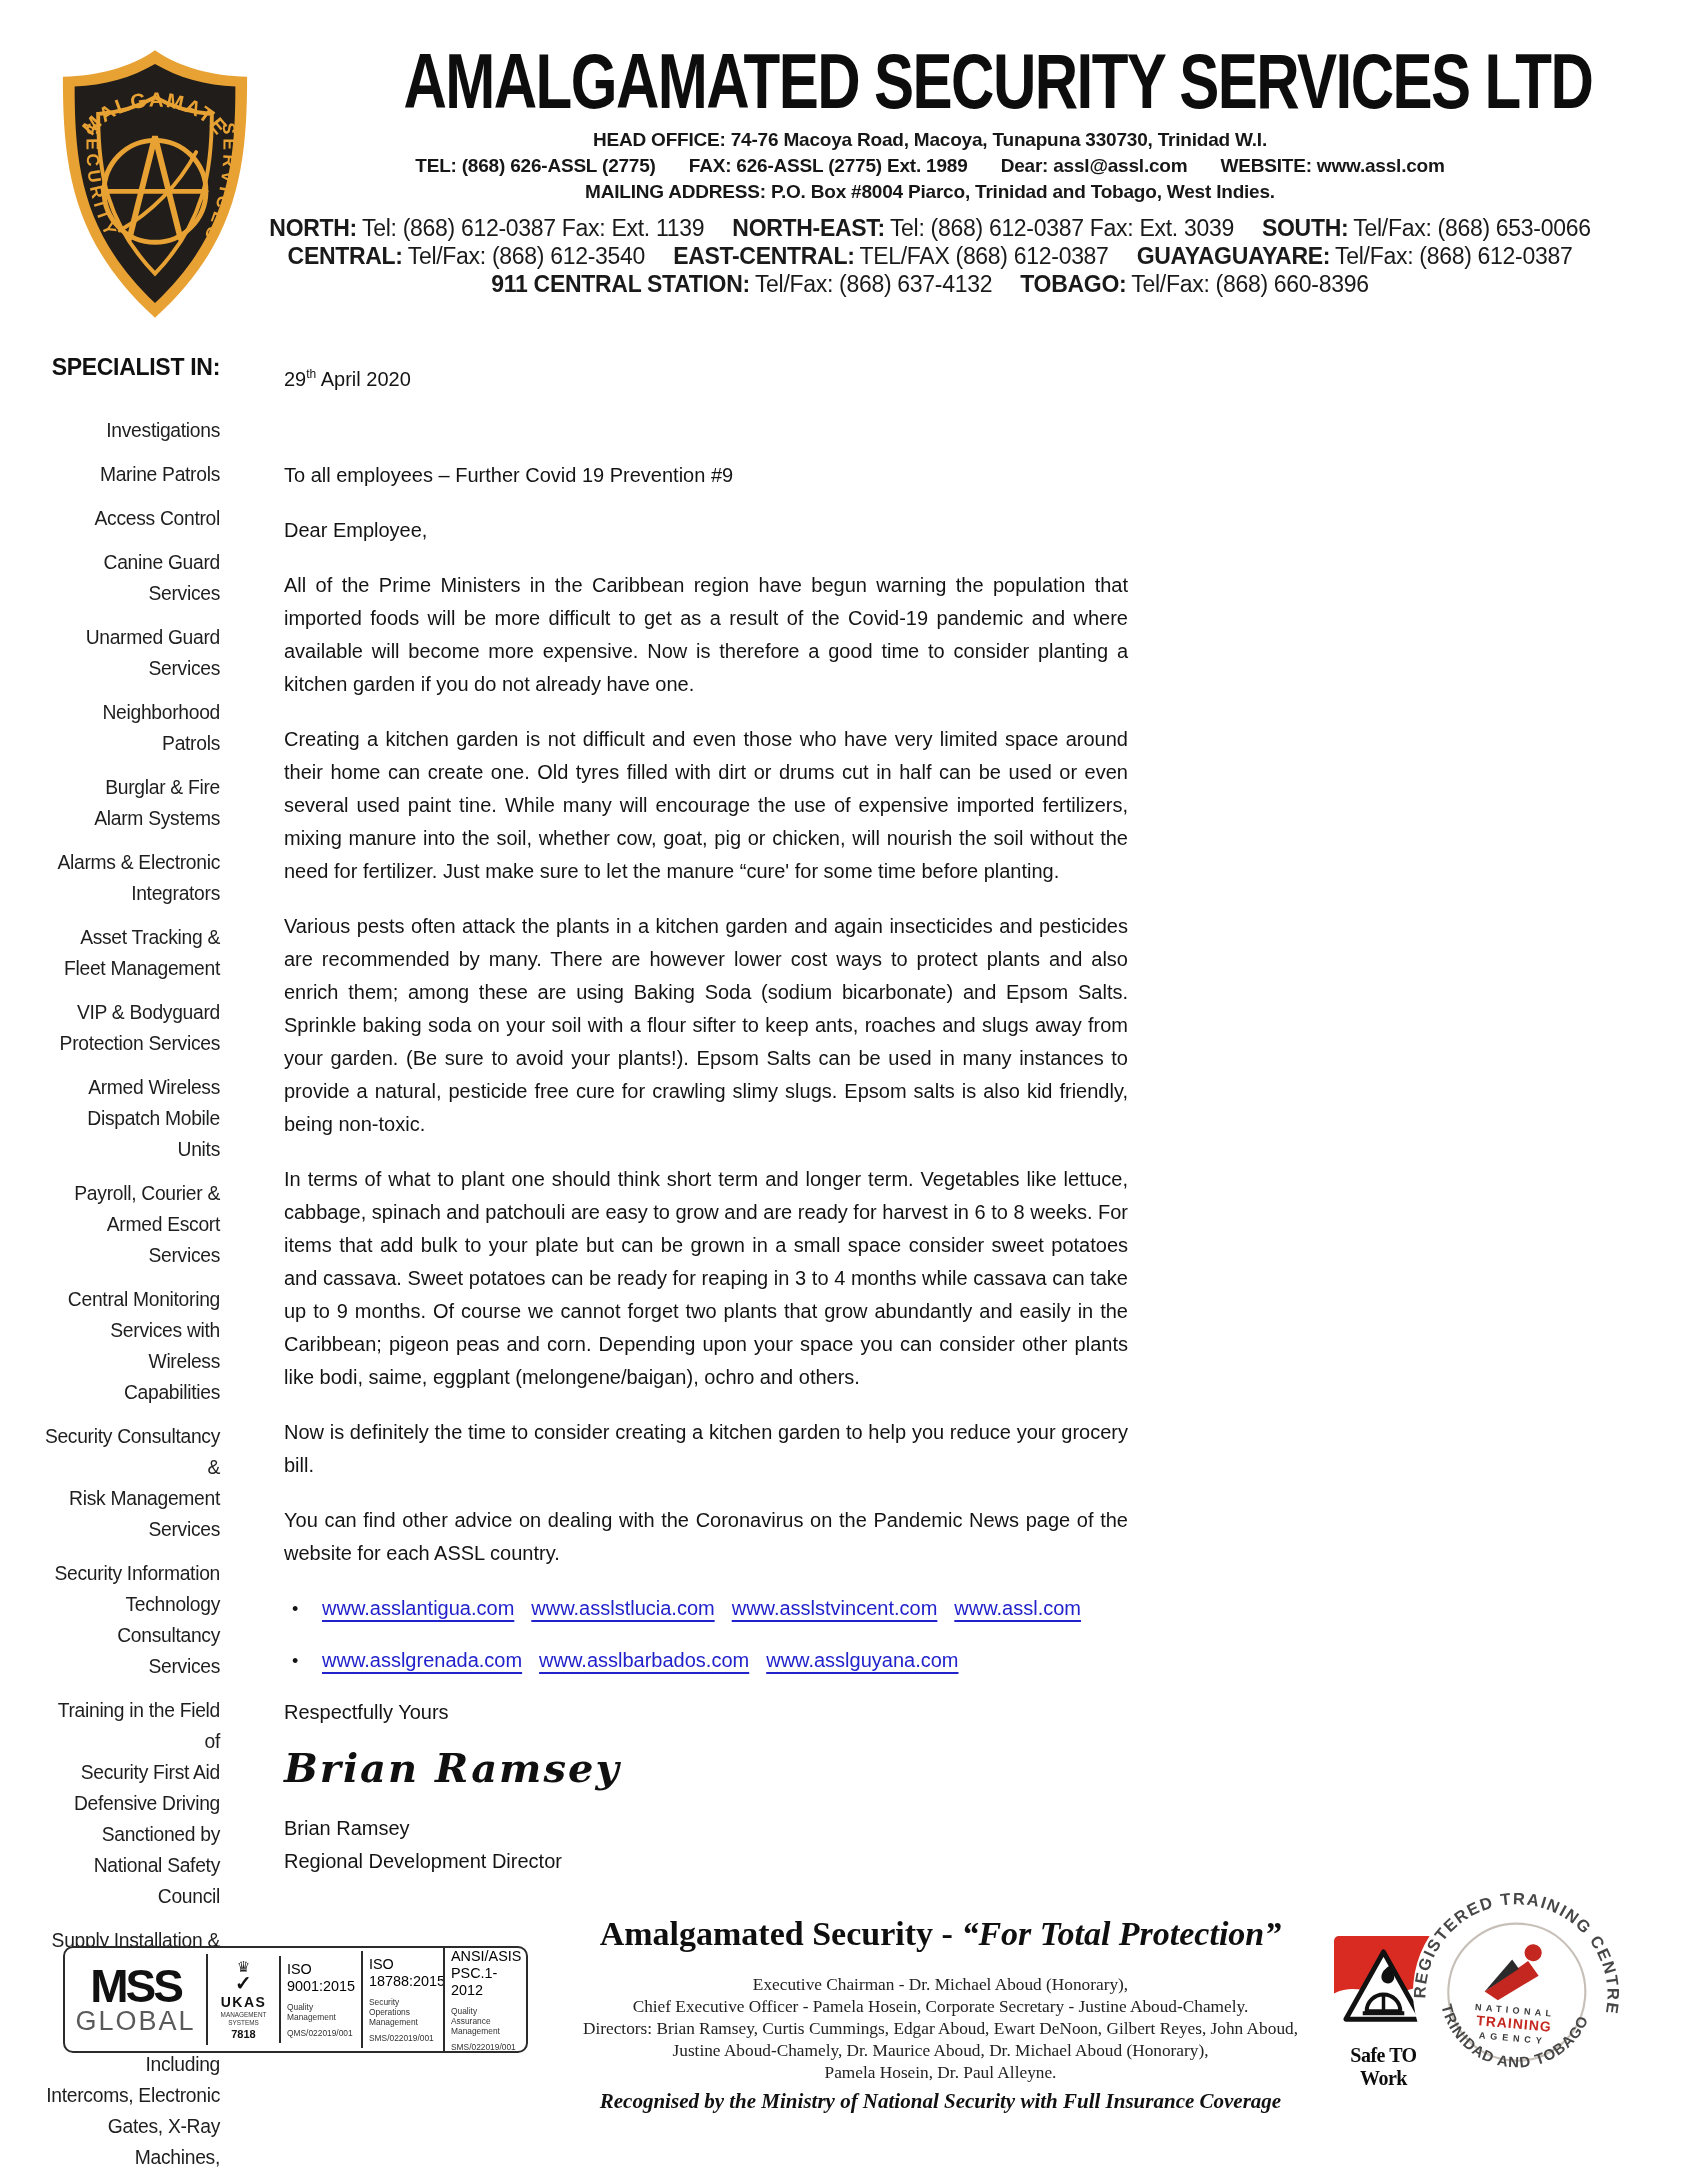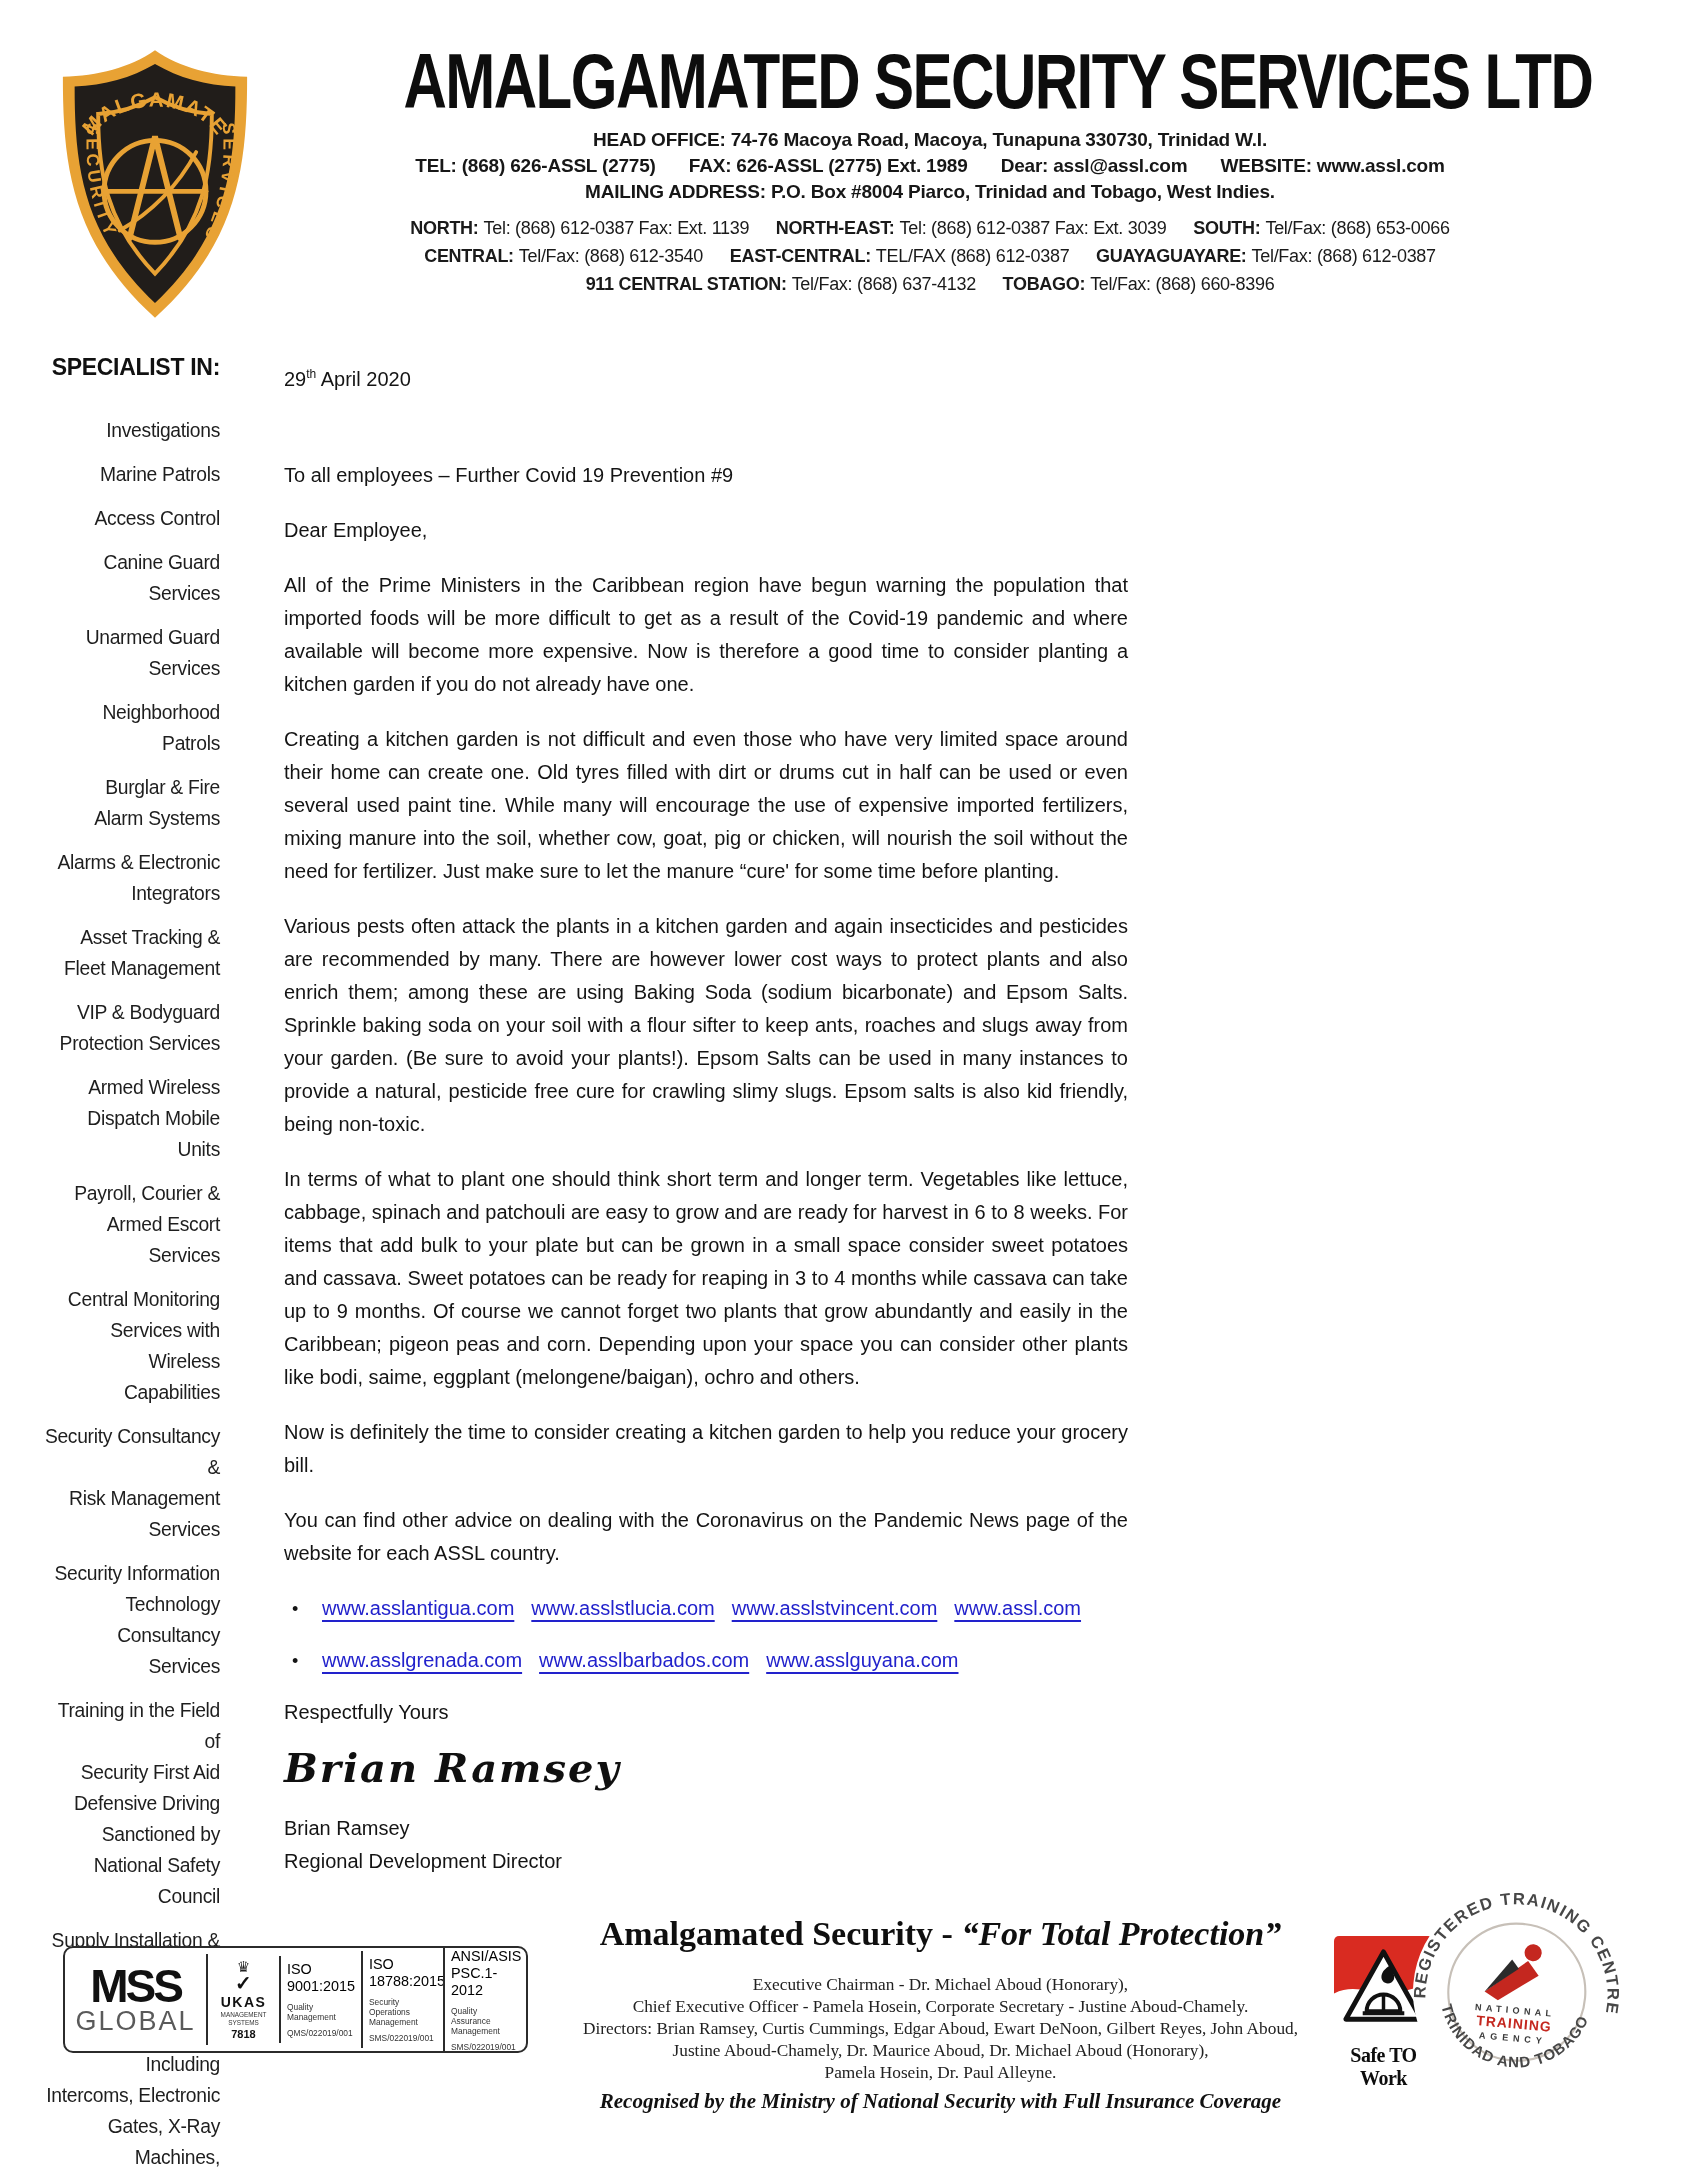--- a/index.html
+++ b/index.html
@@ -9,21 +9,21 @@
   
   .logo{position:absolute;left:57px;top:46px;width:196px;height:275px;}
   .header-right{position:absolute;left:255px;top:46px;width:1350px;text-align:center;}
   .title{font-size:77px;font-weight:700;letter-spacing:-2px;white-space:nowrap;color:#0d0d0d;
          transform:scaleX(0.78);transform-origin:center;line-height:71px;}
   .hq{margin-top:10px;font-size:19px;font-weight:700;line-height:26px;letter-spacing:-0.2px;color:#171717;}
   .hq-line{white-space:nowrap;}
   .hq .seg{margin:0 14px;}
   .hq b{font-weight:700;}
   .hq .v{font-weight:700;margin-left:5px;}
-  .regional{margin-top:9px;font-size:18px;line-height:28px;letter-spacing:-0.3px;color:#1a1a1a;}
+  .regional{margin-top:9px;font-size:23px;line-height:28px;letter-spacing:-0.3px;color:#1a1a1a;}
   .r-line{white-space:nowrap;}
   .regional .seg{margin:0 11px;}
   .regional b{font-weight:700;}
   .regional .v{font-weight:400;margin-left:5px;}
 
   
   .sidebar{position:absolute;left:44px;top:354px;width:176px;text-align:right;}
   .sidebar-heading{font-size:23px;font-weight:700;color:#111;margin-bottom:34px;letter-spacing:-0.3px;}
   .sidebar-item{font-size:19.3px;line-height:31px;margin-bottom:13px;white-space:pre-line;color:#1e1e1e;letter-spacing:-0.3px;}
 

